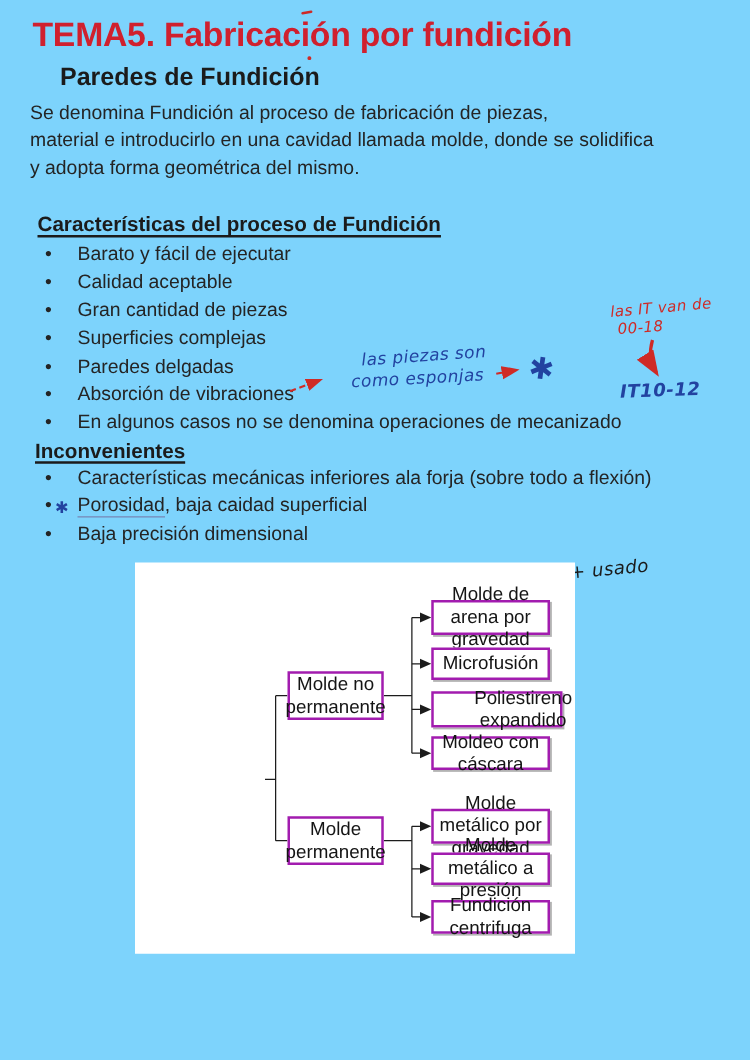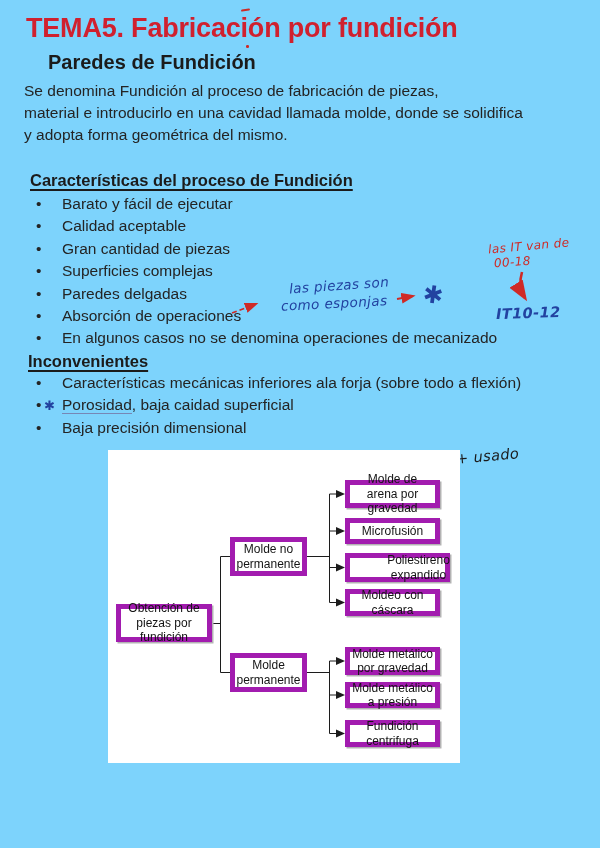--- a/index.html
+++ b/index.html
@@ -56,23 +56,23 @@
   .rn2 { left:494px; top:255px; font-size:12px; transform:rotate(-4deg); }
   .itg { left:496px; top:305px; font-size:14.5px; font-weight:bold; transform:rotate(-2deg); }
   .usado { left:456px; top:448px; font-size:14.5px; transform:rotate(-5deg); }
 
   .overlay { left:0; top:0; width:600px; height:848px; pointer-events:none; }
 
   
   .diagram { left:108px; top:450px; width:352px; height:313px; background:#ffffff; }
   .dg-lines { position:absolute; left:0; top:0; width:352px; height:313px; }
   .dbox {
-    position:absolute; background:#ffffff; border:5px solid #a21caf;
+    position:absolute; background:#ffffff; border:2px solid #a21caf;
     display:flex; align-items:center; justify-content:center; text-align:center;
-    font-size:12px; line-height:1.2; color:#141414; padding:1px 2px;
+    font-size:15px; line-height:1.2; color:#141414; padding:1px 2px;
   }
   .dbox.shadow { box-shadow:1.5px 1.5px 0 0 #b3b3b3; }
   .b-root { left:8px;   top:154px; width:96px; height:38px; }
   .b-np   { left:122px; top:87px;  width:77px; height:39px; }
   .b-p    { left:122px; top:203px; width:77px; height:39px; }
   .b-l0 { left:237px; top:30px;  width:95px; height:28px; }
   .b-l1 { left:237px; top:68px;  width:95px; height:26px; }
   .b-l2 { left:237px; top:103px; width:105px; height:29px;padding-left:44px; }
   .b-l3 { left:237px; top:139px; width:95px; height:27px; }
   .b-m0 { left:237px; top:197px; width:95px; height:28px; }
@@ -97,21 +97,21 @@
   </div>
 
   <div class="abs sec-heading h-carac">Características del proceso de Fundición</div>
 
   <ul class="abs blist l-carac">
     <li><span>Barato y fácil de ejecutar</span></li>
     <li><span>Calidad aceptable</span></li>
     <li><span>Gran cantidad de piezas</span></li>
     <li><span>Superficies complejas</span></li>
     <li><span>Paredes delgadas</span></li>
-    <li><span>Absorción de operaciones</span></li>
+    <li><span>Absorción de vibraciones</span></li>
     <li><span>En algunos casos no se denomina operaciones de mecanizado</span></li>
   </ul>
 
   <div class="abs sec-heading h-incon">Inconvenientes</div>
 
   <ul class="abs blist l-incon">
     <li>
       <span>Características mecánicas inferiores ala forja (sobre todo a flexión)</span>
     </li>
     <li>
@@ -169,21 +169,20 @@
         <polygon points="228,40 228,48 237,44"></polygon>
         <polygon points="228,77 228,85 237,81"></polygon>
         <polygon points="228,113.5 228,121.5 237,117.5"></polygon>
         <polygon points="228,148.5 228,156.5 237,152.5"></polygon>
         <polygon points="228,207 228,215 237,211"></polygon>
         <polygon points="228,241 228,249 237,245"></polygon>
         <polygon points="228,279.5 228,287.5 237,283.5"></polygon>
       </g>
     </svg>
 
-    <div class="dbox shadow b-root">Obtención de piezas por fundición</div>
     <div class="dbox b-np">Molde no permanente</div>
     <div class="dbox b-p">Molde permanente</div>
     <div class="dbox shadow b-l0">Molde de arena por gravedad</div>
     <div class="dbox shadow b-l1">Microfusión</div>
     <div class="dbox shadow b-l2">Poliestireno expandido</div>
     <div class="dbox shadow b-l3">Moldeo con cáscara</div>
     <div class="dbox shadow b-m0">Molde metálico por gravedad</div>
     <div class="dbox shadow b-m1">Molde metálico a presión</div>
     <div class="dbox shadow b-m2">Fundición centrifuga</div>
   </div>

